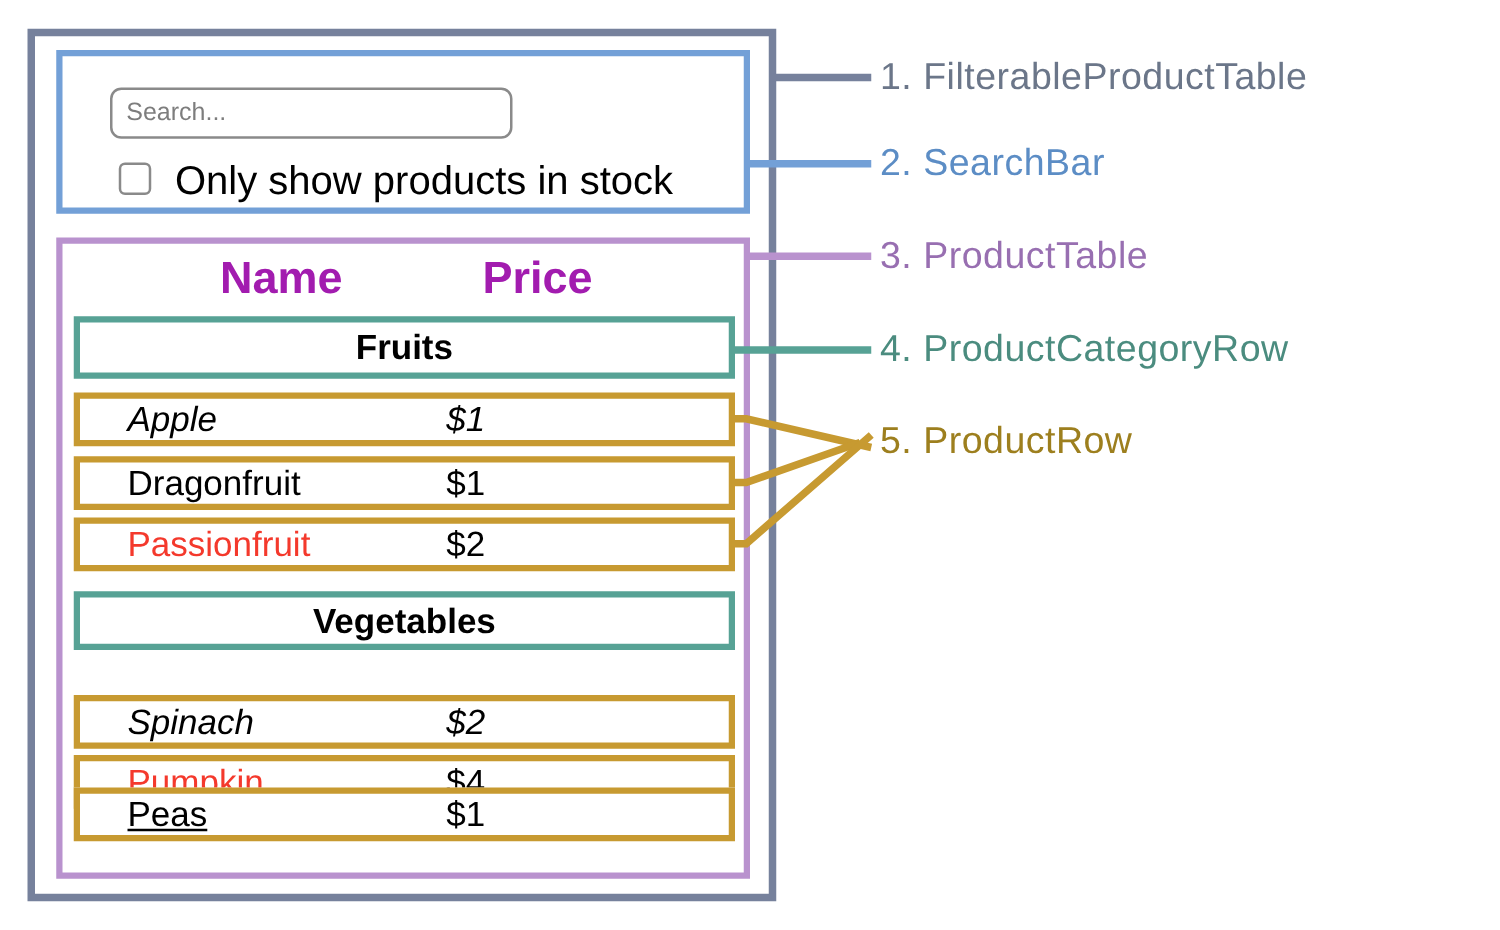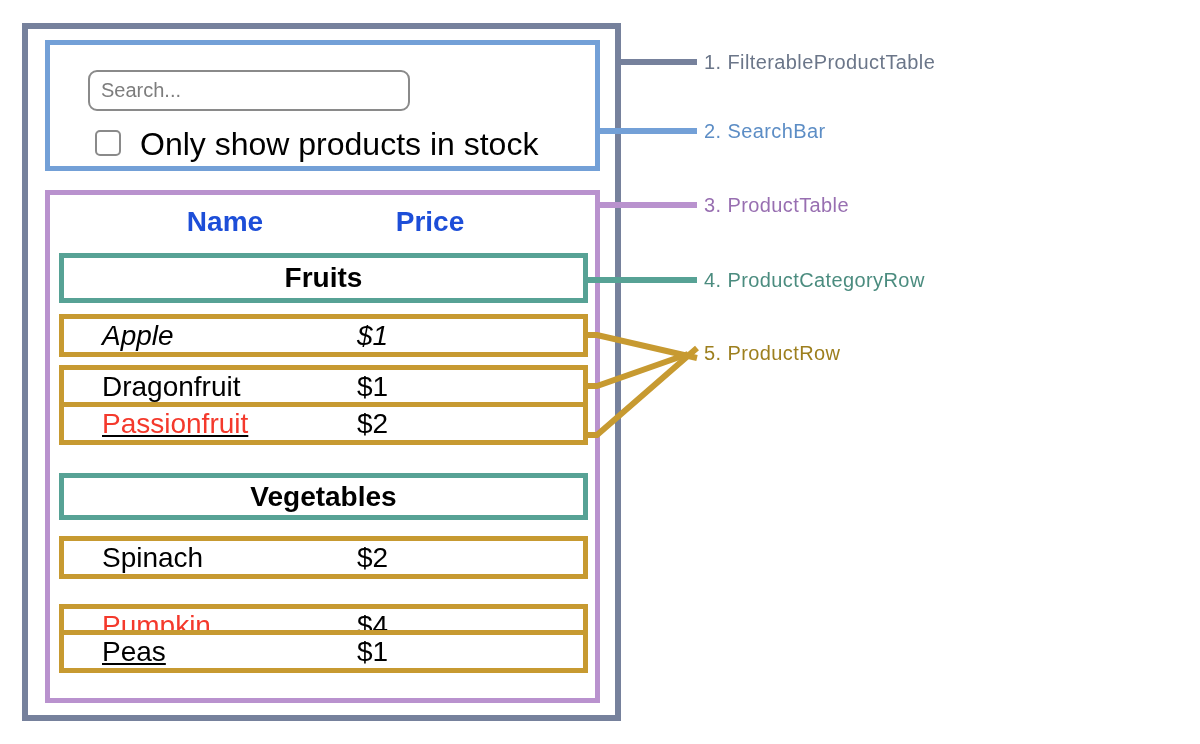--- a/index.html
+++ b/index.html
@@ -29,21 +29,21 @@
     border: 5px solid #c79a31; background: #fff;
     display: flex; align-items: center;
     font-size: 28px; color: #000;
   }
   .product-name { margin-left: 38px; white-space: nowrap; }
   .product-price { position: absolute; left: 293px; color: #000; }
 
   .col-header {
     top: 204px; width: 200px; height: 36px;
     display: flex; align-items: center; justify-content: center;
-    font-size: 28px; font-weight: bold; color: #1d4ed8;
+    font-size: 36px; font-weight: bold; color: #a21caf;
   }
 
   
   .search-input {
     left: 88px; top: 70px; width: 322px; height: 41px;
     border: 2px solid #8a8a8a; border-radius: 9px;
     font-family: "Liberation Sans", sans-serif;
     font-size: 20px; color: #555; padding: 0 0 0 11px;
     outline: none; background: #fff;
   }
@@ -55,21 +55,21 @@
   .checkbox-label {
     left: 140px; top: 127px; height: 34px;
     display: flex; align-items: center;
     font-size: 32px; color: #000; white-space: nowrap;
   }
 
   
   .legend-item {
     left: 704px; height: 40px;
     display: flex; align-items: center;
-    font-size: 20px; letter-spacing: 0.4px; white-space: nowrap;
+    font-size: 30px; letter-spacing: 0.4px; white-space: nowrap;
     font-weight: normal;
   }
 
   
   #connectors { position: absolute; left: 0; top: 0; z-index: 5; pointer-events: none; }
   #connectors line, #connectors polyline { fill: none; }
   .legend-layer { z-index: 6; }
 </style>
 </head>
 <body>
@@ -95,30 +95,30 @@
   </div>
 
   <div class="abs product-row" style="top: 314px; border-color: rgb(199, 154, 49); font-style: italic;">
     <span class="product-name" style="color: rgb(0, 0, 0);">Apple</span>
     <span class="product-price">$1</span>
   </div>
   <div class="abs product-row" style="top: 365px; border-color: rgb(199, 154, 49);">
     <span class="product-name" style="color: rgb(0, 0, 0);">Dragonfruit</span>
     <span class="product-price">$1</span>
   </div>
-  <div class="abs product-row" style="top: 402px; border-color: rgb(199, 154, 49); text-decoration: underline;">
+  <div class="abs product-row" style="top: 414px; border-color: rgb(199, 154, 49);">
     <span class="product-name" style="color: rgb(244, 57, 44);">Passionfruit</span>
     <span class="product-price">$2</span>
   </div>
 
   <div class="abs category-row" style="top: 473px; height: 47px; border-color: rgb(87, 162, 149);">
     <span>Vegetables</span>
   </div>
 
-  <div class="abs product-row" style="top: 536px; border-color: rgb(199, 154, 49);">
+  <div class="abs product-row" style="top: 556px; border-color: rgb(199, 154, 49); font-style: italic;">
     <span class="product-name" style="color: rgb(0, 0, 0);">Spinach</span>
     <span class="product-price">$2</span>
   </div>
   <div class="abs product-row" style="top: 579px; border-color: rgb(199, 154, 49); margin-top: 25px;">
     <span class="product-name" style="color: rgb(244, 57, 44);">Pumpkin</span>
     <span class="product-price">$4</span>
   </div>
   <div class="abs product-row" style="top: 630px; border-color: rgb(199, 154, 49);">
     <span class="product-name" style="color: rgb(0, 0, 0); text-decoration: underline;">Peas</span>
     <span class="product-price">$1</span>

